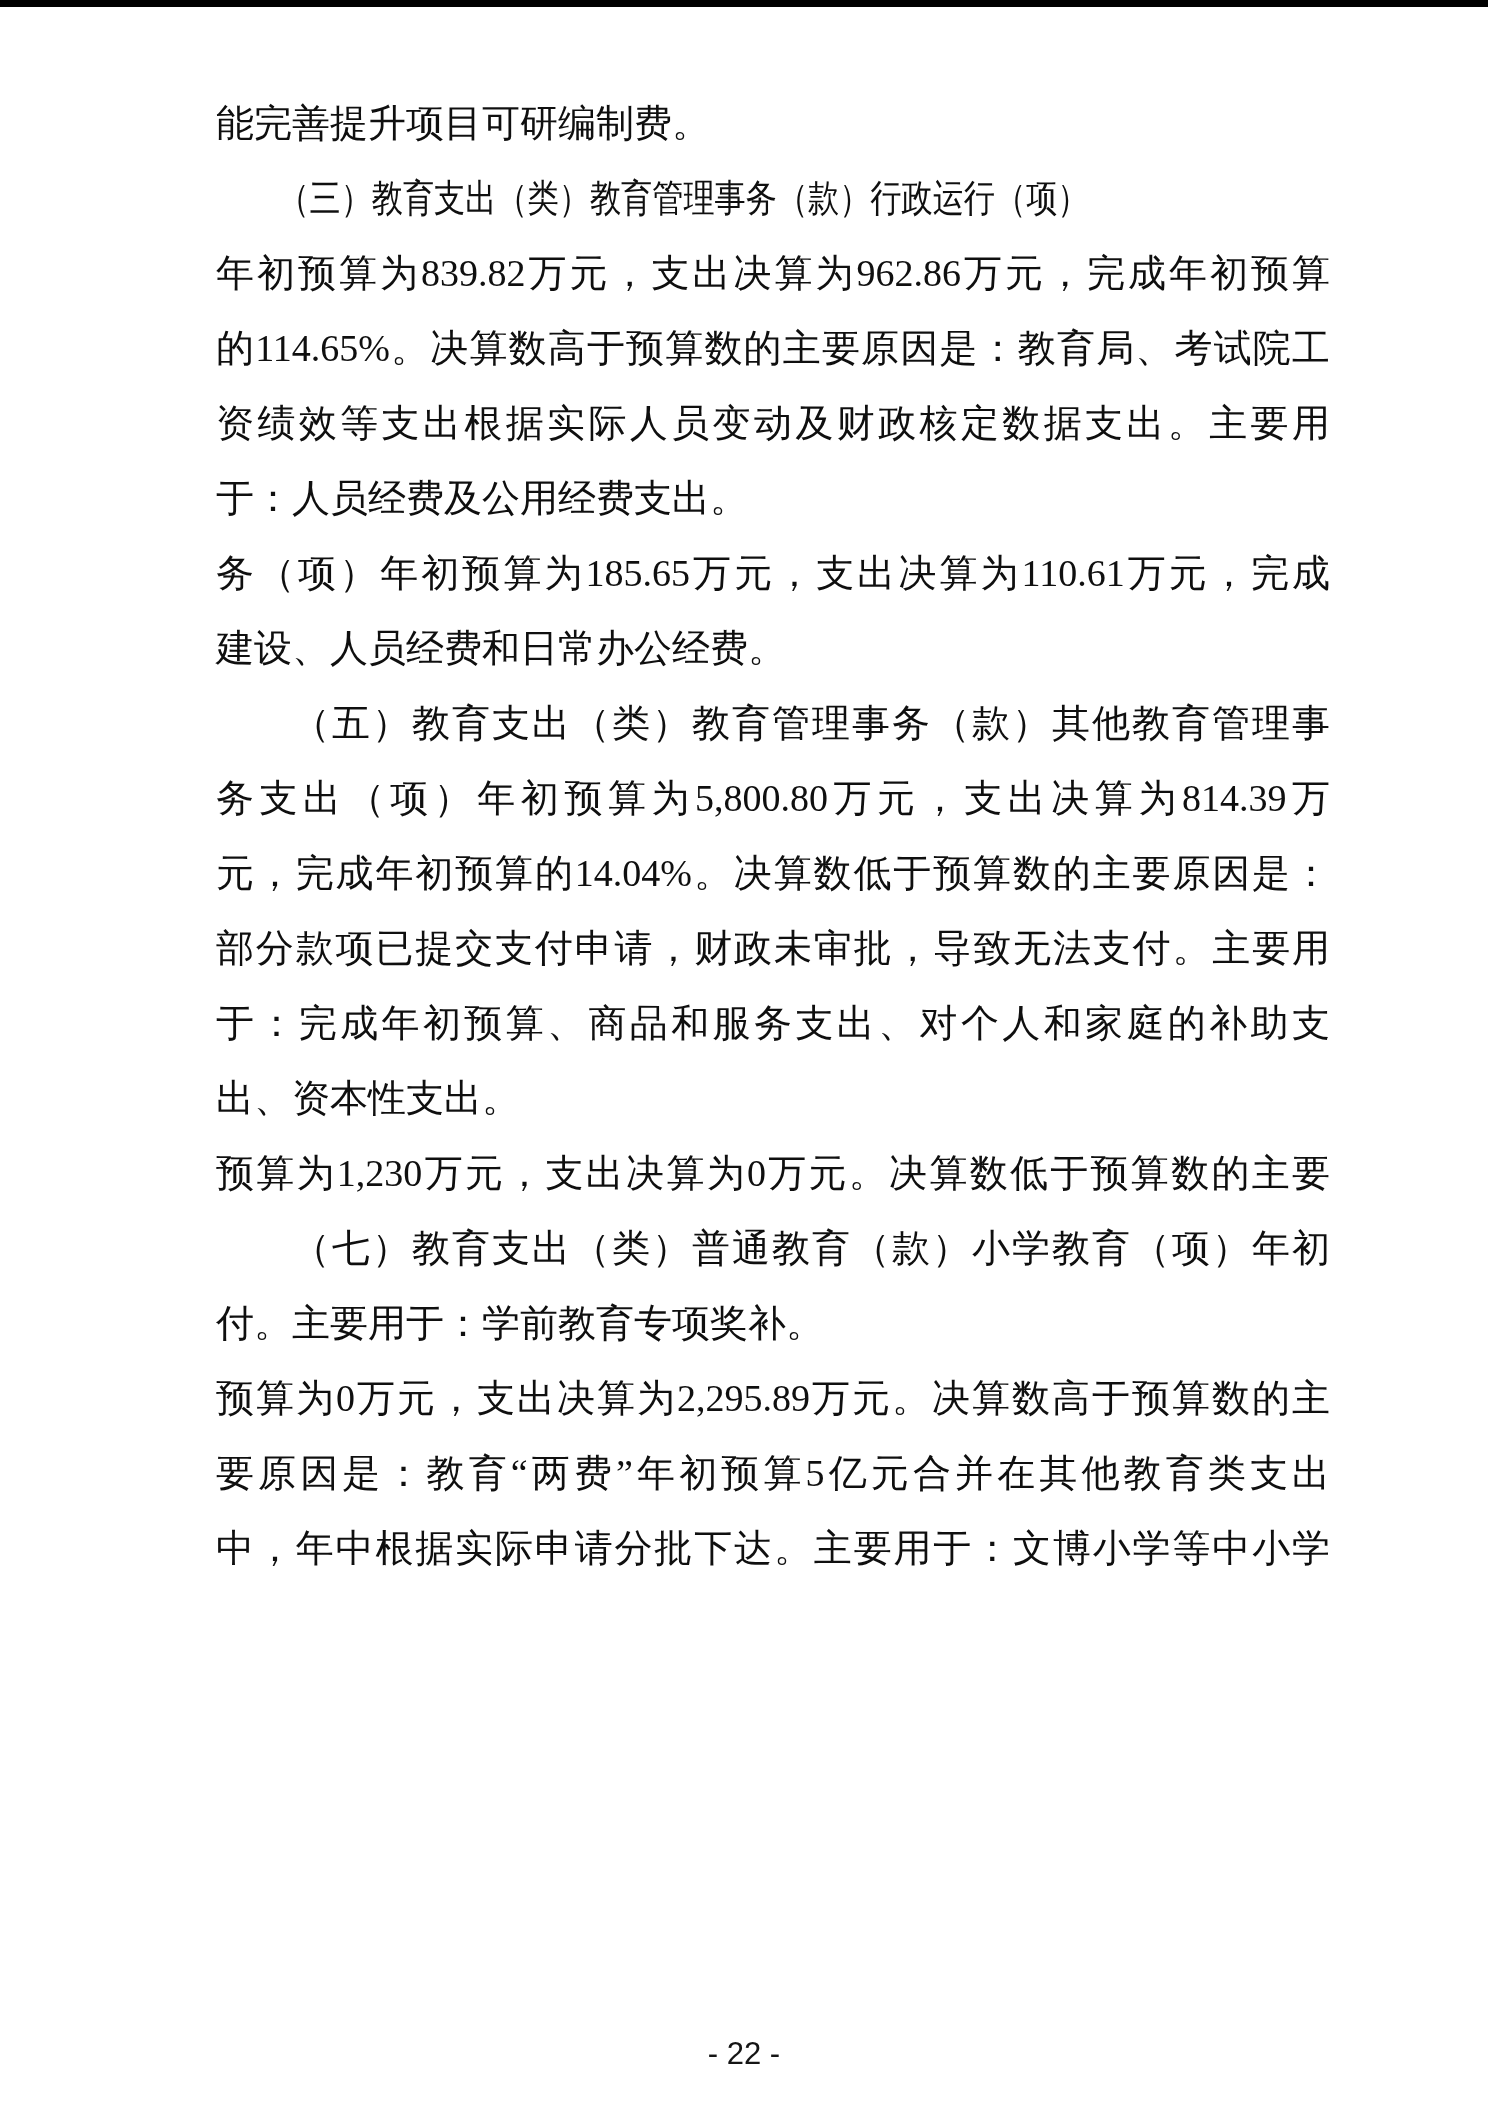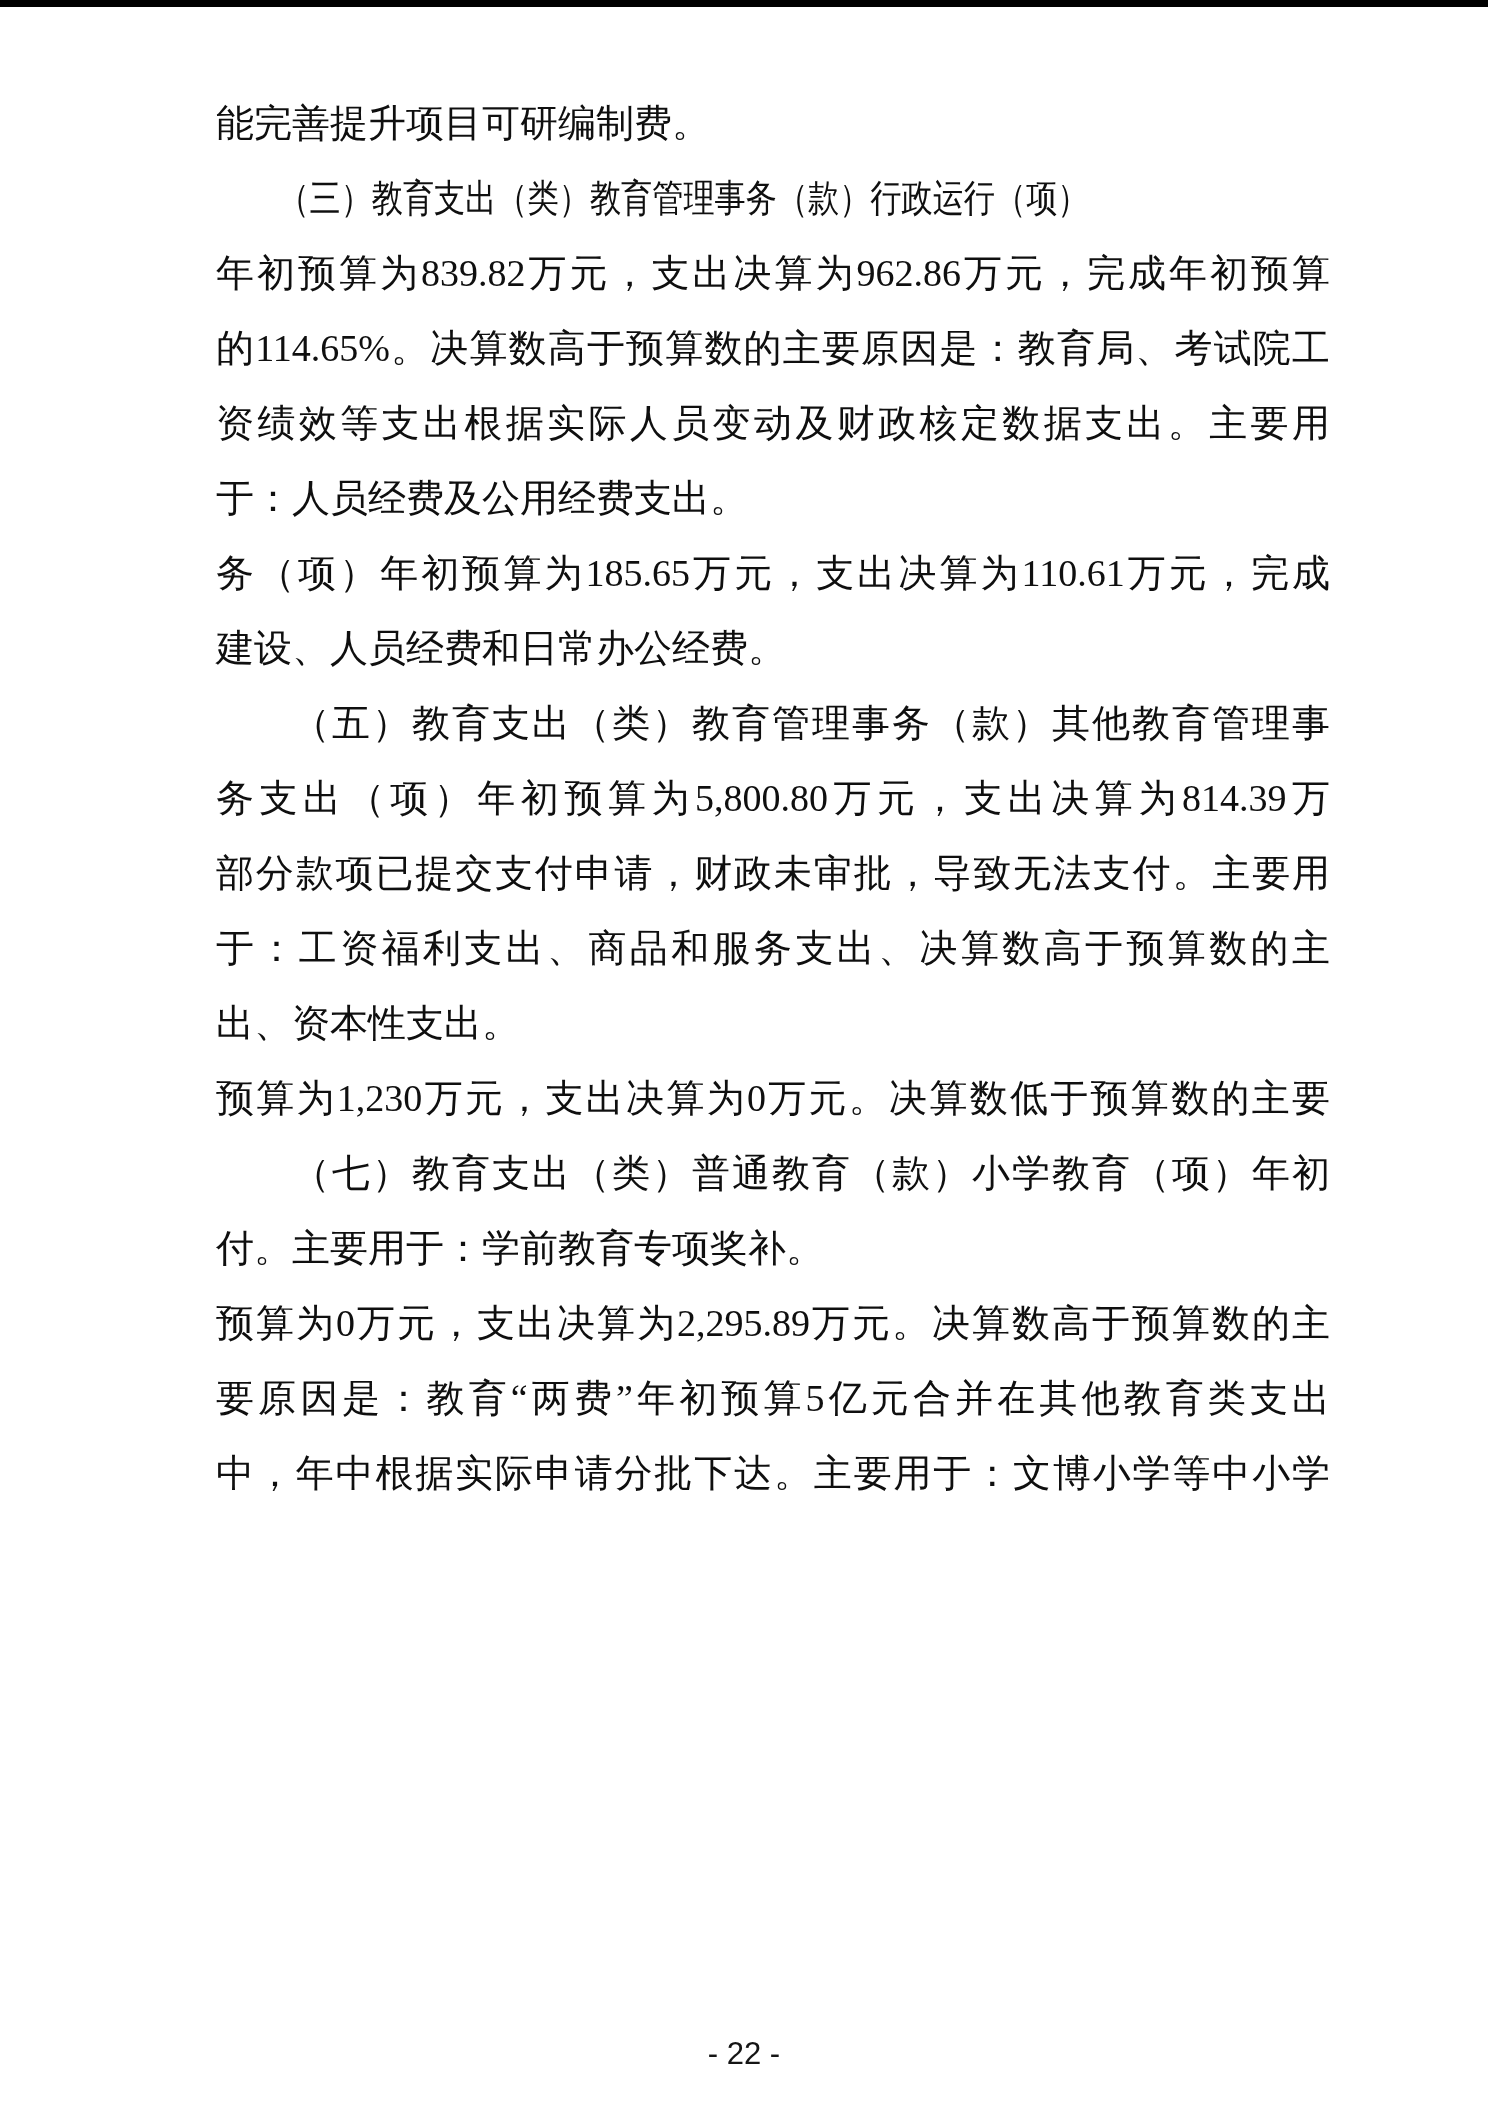--- a/index.html
+++ b/index.html
@@ -66,22 +66,23 @@
   <p class="line end">能完善提升项目可研编制费。</p>
   <p class="line indent compressed">（三）教育支出（类）教育管理事务（款）行政运行（项）</p>
   <p class="line">年初预算为839.82万元，支出决算为962.86万元，完成年初预算</p>
   <p class="line">的114.65%。决算数高于预算数的主要原因是：教育局、考试院工</p>
   <p class="line">资绩效等支出根据实际人员变动及财政核定数据支出。主要用</p>
   <p class="line end">于：人员经费及公用经费支出。</p>
   <p class="line">务（项）年初预算为185.65万元，支出决算为110.61万元，完成</p>
   <p class="line end">建设、人员经费和日常办公经费。</p>
   <p class="line indent">（五）教育支出（类）教育管理事务（款）其他教育管理事</p>
   <p class="line">务支出（项）年初预算为5,800.80万元，支出决算为814.39万</p>
+  <p class="line">元，完成年初预算的14.04%。决算数低于预算数的主要原因是：</p>
   <p class="line">部分款项已提交支付申请，财政未审批，导致无法支付。主要用</p>
-  <p class="line">于：工资福利支出、商品和服务支出、决算数高于预算数的主</p>
+  <p class="line">于：完成年初预算、商品和服务支出、对个人和家庭的补助支</p>
   <p class="line end">出、资本性支出。</p>
   <p class="line">预算为1,230万元，支出决算为0万元。决算数低于预算数的主要</p>
   <p class="line indent">（七）教育支出（类）普通教育（款）小学教育（项）年初</p>
   <p class="line end">付。主要用于：学前教育专项奖补。</p>
   <p class="line">预算为0万元，支出决算为2,295.89万元。决算数高于预算数的主</p>
   <p class="line">要原因是：教育“两费”年初预算5亿元合并在其他教育类支出</p>
   <p class="line">中，年中根据实际申请分批下达。主要用于：文博小学等中小学</p>
 </main>
 
 <div class="page-footer">

